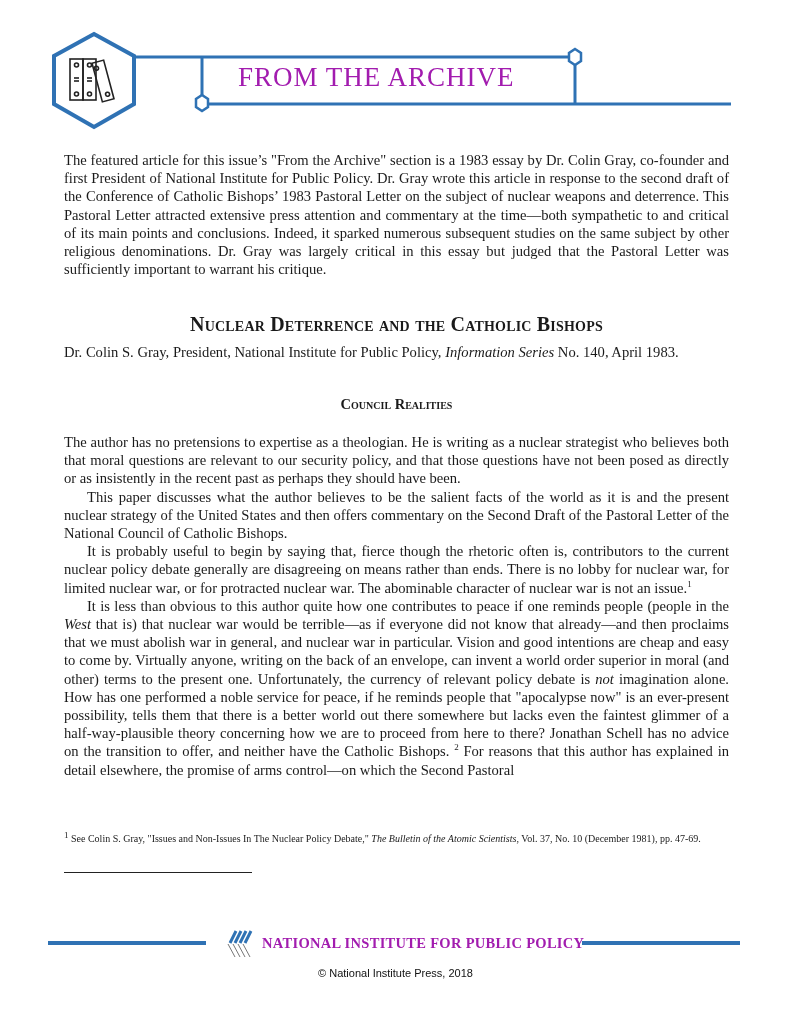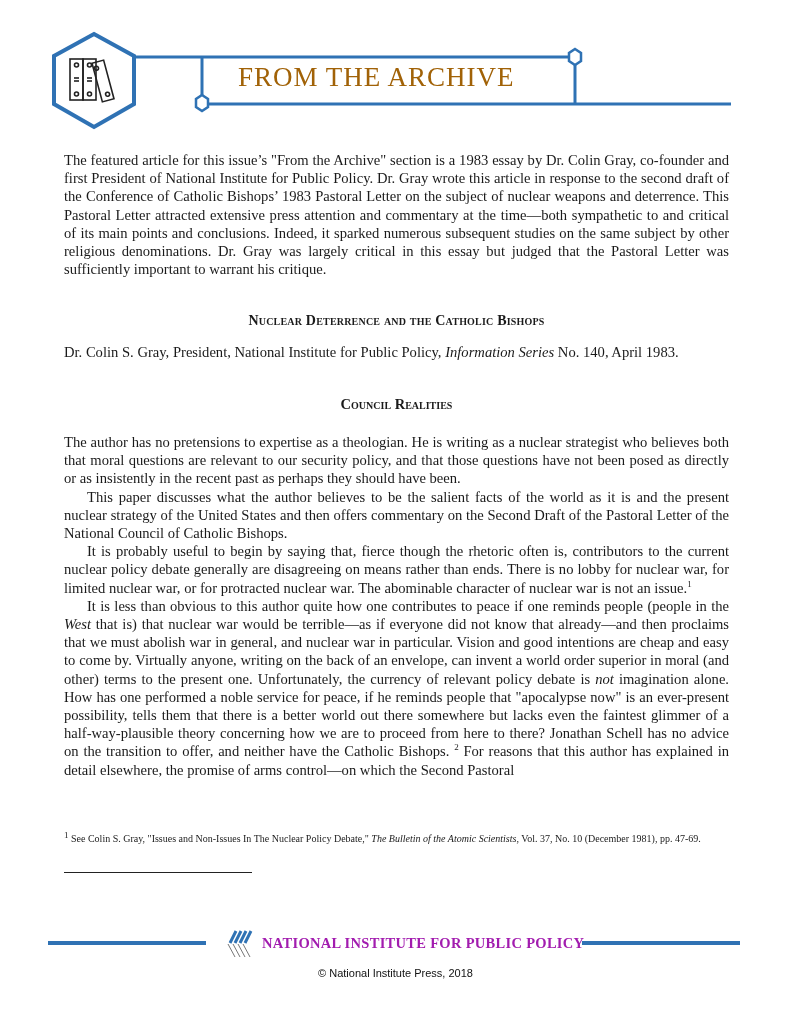--- a/index.html
+++ b/index.html
@@ -3,29 +3,29 @@
 <meta charset="utf-8">
 <style>
   html, body { margin: 0; padding: 0; background: #ffffff; }
   body { width: 791px; height: 1024px; position: relative; overflow: hidden;
          font-family: "Liberation Serif", "DejaVu Serif", serif; color: #1a1a1a; }
 
   
   .header { position: absolute; left: 0; top: 0; width: 791px; height: 140px; }
   .header svg { position: absolute; left: 0; top: 0; }
   .header-title { position: absolute; left: 238px; top: 62px; font-size: 27px;
-                  letter-spacing: 1px; color: #a16207; font-family: "Liberation Serif", serif; }
+                  letter-spacing: 1px; color: #a21caf; font-family: "Liberation Serif", serif; }
 
   .content { position: absolute; left: 64px; width: 665px; }
   p { margin: 0; font-size: 14.6px; line-height: 18.2px; text-align: justify; }
   .indent { text-indent: 23px; }
 
   .intro { top: 151px; }
   .article-title { position: absolute; left: 64px; width: 665px; top: 313px; text-align: center;
-                   font-weight: bold; font-size: 14px; font-variant: small-caps; letter-spacing: 0.2px; }
+                   font-weight: bold; font-size: 20px; font-variant: small-caps; letter-spacing: 0.2px; }
   .byline { top: 343px; }
   .section-title { position: absolute; left: 64px; width: 665px; top: 396px; text-align: center;
                    font-weight: bold; font-size: 14.5px; font-variant: small-caps; }
   .body { top: 433px; }
   sup { font-size: 9px; line-height: 0; vertical-align: super; }
 
   .fn-rule { position: absolute; left: 64px; top: 872px; width: 188px; height: 0; border-top: 1.2px solid #222; }
   .footnotes { position: absolute; left: 64px; width: 665px; top: 832px; font-size: 10px; line-height: 13px; }
   .footnotes div { margin-bottom: 3px; }
 

